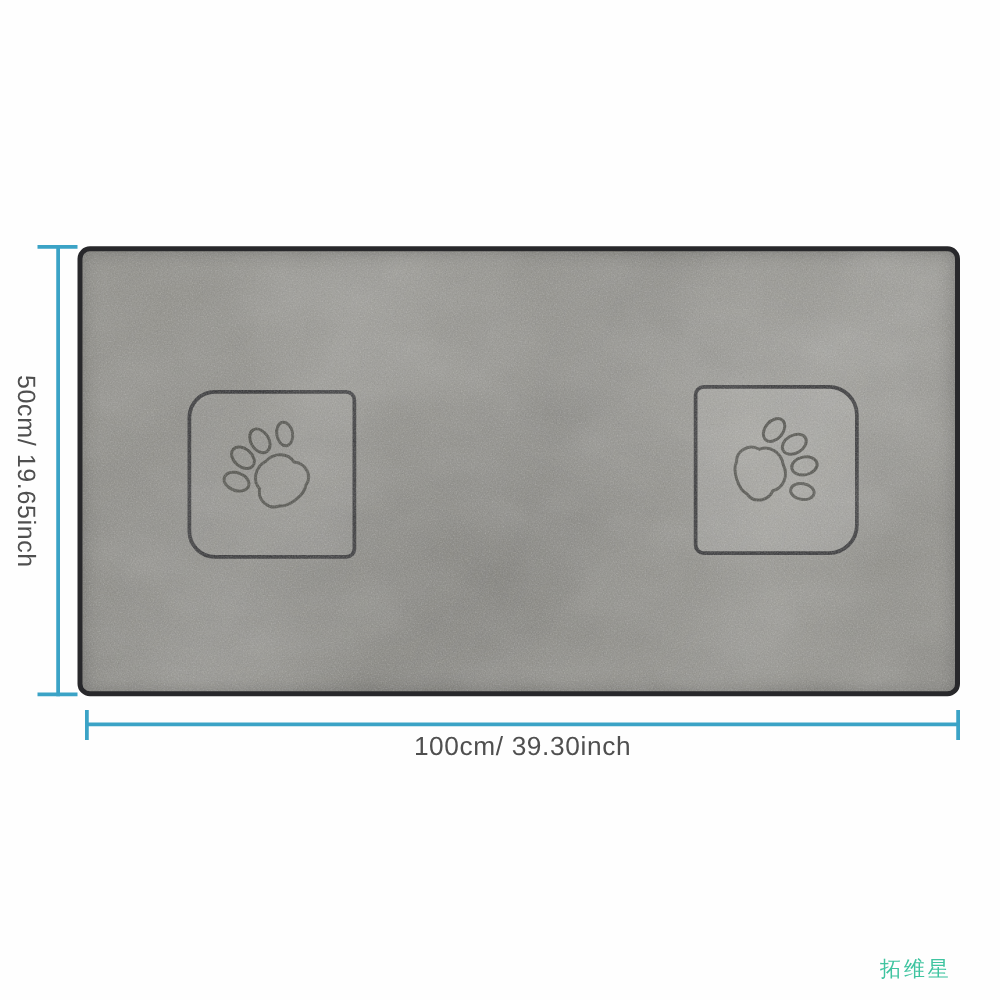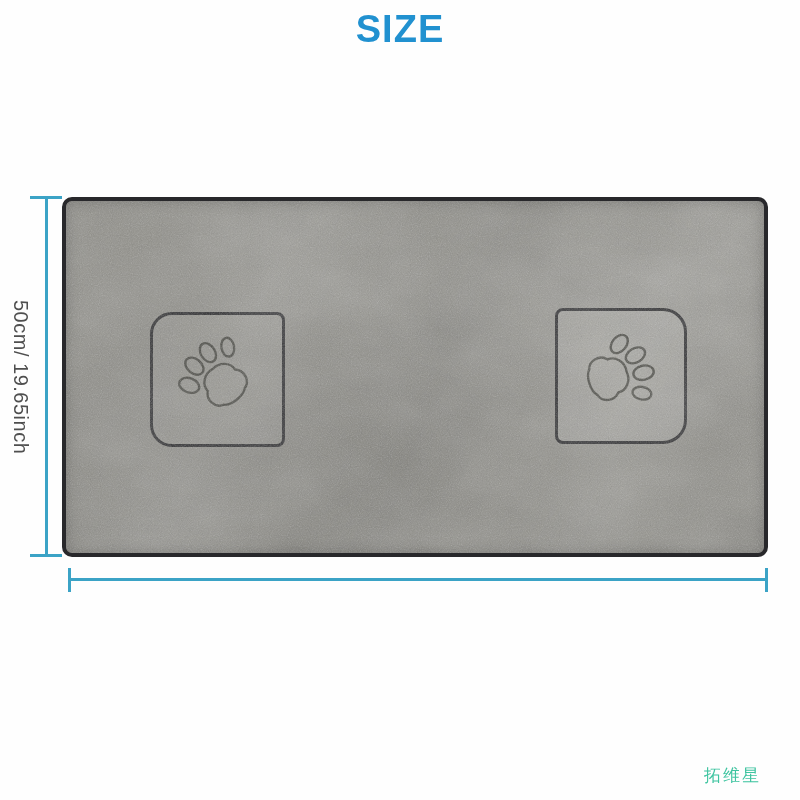--- a/index.html
+++ b/index.html
@@ -99,21 +99,20 @@
     position:absolute; left:704px; top:764px;
     font-size:17px; letter-spacing:2px;
     color:#3fc4a0;
   }
 </style>
 </head>
 <body>
 
 <div class="stage">
 
-  <div class="title">SIZE</div>
 
   <div class="towel">
 
     <div class="pocket left">
       <svg class="paw" width="95" height="95" viewBox="0 0 120 120" fill="none" stroke="#45453f" stroke-width="3">
         <path d="M60,48 C72,46 83,55 82,66 C91,74 88,89 77,92 C70,99 50,99 43,92 C32,89 29,74 38,66 C37,55 48,46 60,48 Z"></path>
         <ellipse cx="24" cy="46" rx="9" ry="13" transform="rotate(-32 24 46)"></ellipse>
         <ellipse cx="44" cy="31" rx="9" ry="13" transform="rotate(-12 44 31)"></ellipse>
         <ellipse cx="68" cy="28" rx="9" ry="13" transform="rotate(6 68 28)"></ellipse>
         <ellipse cx="92" cy="38" rx="8" ry="12" transform="rotate(28 92 38)"></ellipse>
@@ -143,16 +142,17 @@
       <rect width="100%" height="100%" filter="url(#fgrain)" opacity="0.35"></rect>
     </svg>
   </div>
 
   <div class="dim-line-v"></div>
   <div class="v-label-wrap">
     <span class="v-label">50cm/ 19.65inch</span>
   </div>
 
   <div class="dim-line-h"></div>
+  <div class="h-label">100cm/ 39.30inch</div>
 
   <div class="watermark">拓维星</div>
 
 </div>
 
 </body></html>

